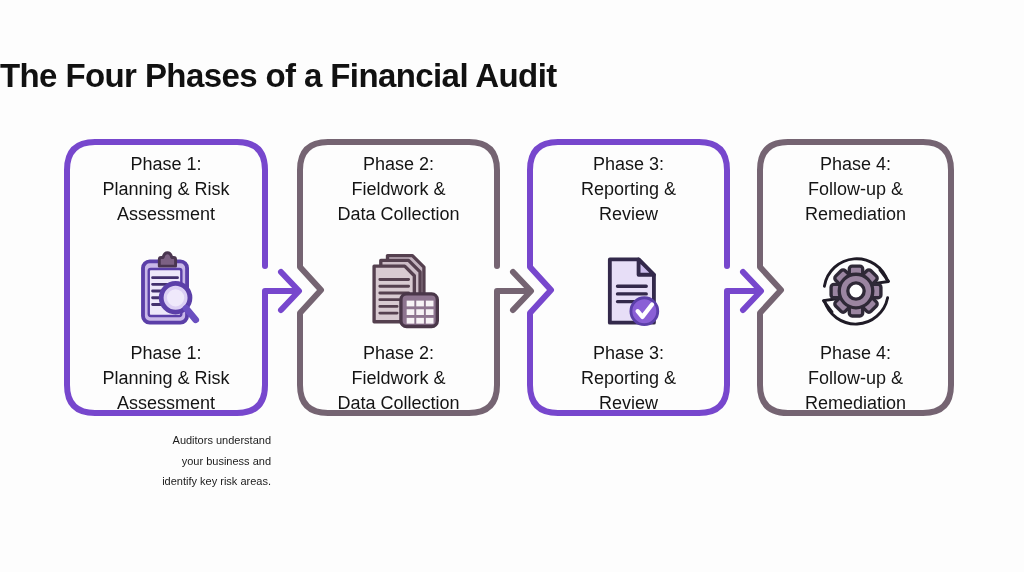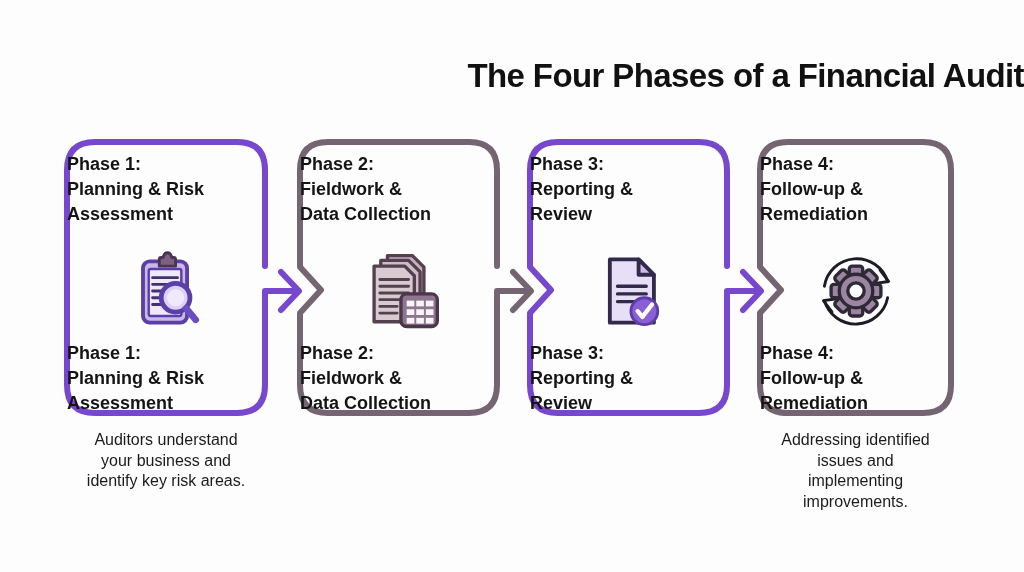--- a/index.html
+++ b/index.html
@@ -2,44 +2,44 @@
 <html><head>
 <meta charset="utf-8">
 <style>
   html,body{margin:0;padding:0;background:#ffffff;}
   .canvas{
     position:relative;width:1024px;height:572px;background:#fdfdfd;
     overflow:hidden;font-family:"Liberation Sans",sans-serif;
   }
   .page-title{
     position:absolute;top:54px;left:0;right:0;margin:0;
-    text-align:right;font-size:33px;line-height:44px;font-weight:800;
+    text-align:left;font-size:33px;line-height:44px;font-weight:800;
     letter-spacing:-0.6px;color:#111111;
   }
   .flow-svg{position:absolute;left:0;top:0;width:1024px;height:572px;}
   .phase-col{position:absolute;top:142px;height:400px;}
   .col-1{left:67px;width:198px;}
   .col-2{left:300px;width:197px;}
   .col-3{left:530px;width:197px;}
   .col-4{left:760px;width:191px;}
   .phase-title{
-    position:absolute;left:0;right:0;
-    font-size:18px;line-height:25px;font-weight:700;color:#141414;
+    position:absolute;left:0;right:0;text-align:center;
+    font-size:18px;line-height:25px;font-weight:400;color:#141414;
     white-space:pre-line;
   }
   .phase-title.top{top:10px;}
   .phase-title.bottom{top:199px;}
   .icon-wrap{
     position:absolute;top:104px;left:0;right:0;height:94px;
     text-align:center;
   }
   .icon-wrap svg{display:inline-block;}
   .phase-desc{
     position:absolute;top:288px;left:50%;width:210px;margin-left:-105px;
-    text-align:center;font-size:16px;line-height:20.5px;color:#1b1b1b;
+    text-align:right;font-size:11px;line-height:20.5px;color:#1b1b1b;
     white-space:pre-line;
   }
 </style>
 </head>
 <body>
 
 <div class="canvas">
 
   <h1 class="page-title">The Four Phases of a Financial Audit</h1>
 
@@ -149,19 +149,15 @@
             <rect x="-7" y="-26" width="14" height="14" rx="3" transform="rotate(315)"></rect>
           </g>
           <circle cx="0" cy="0" r="17.5"></circle>
           <circle cx="0" cy="0" r="8.5" fill="#ffffff"></circle>
         </g>
       </svg>
     </div>
     <div class="phase-title bottom">Phase 4:
 Follow-up &amp;
 Remediation</div>
-    <div class="phase-desc">Addressing identified
-issues and
-implementing
-improvements.</div>
   </div>
 
 </div>
 
 </body></html>

